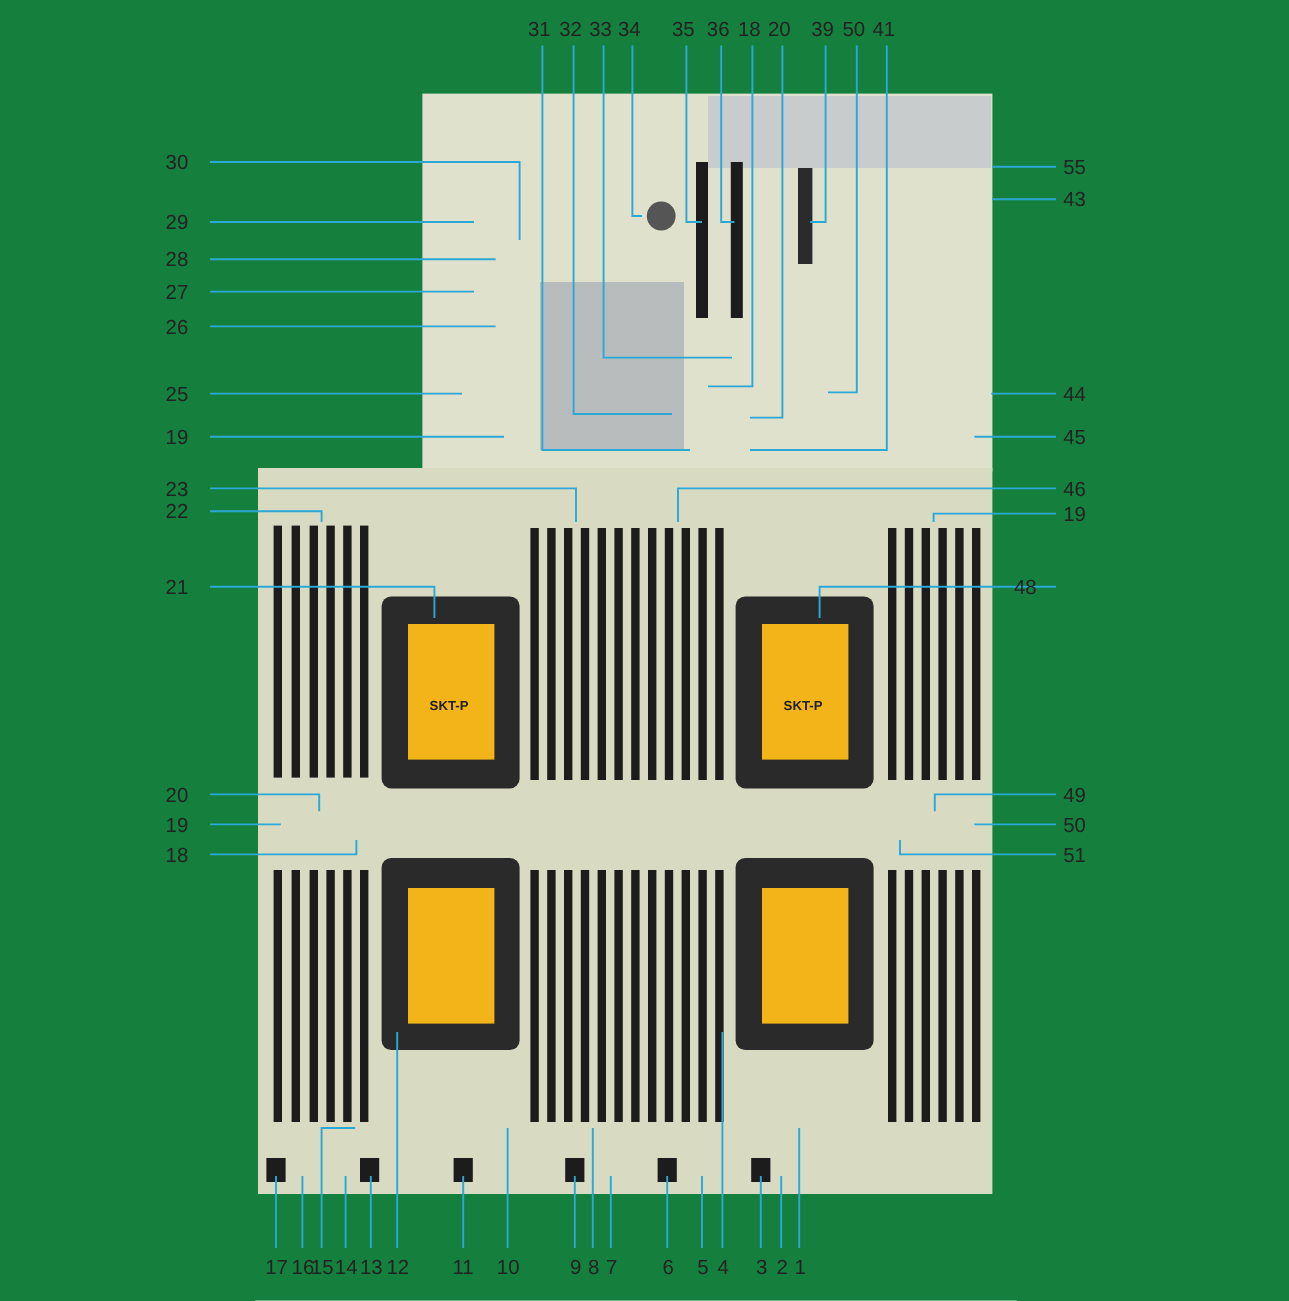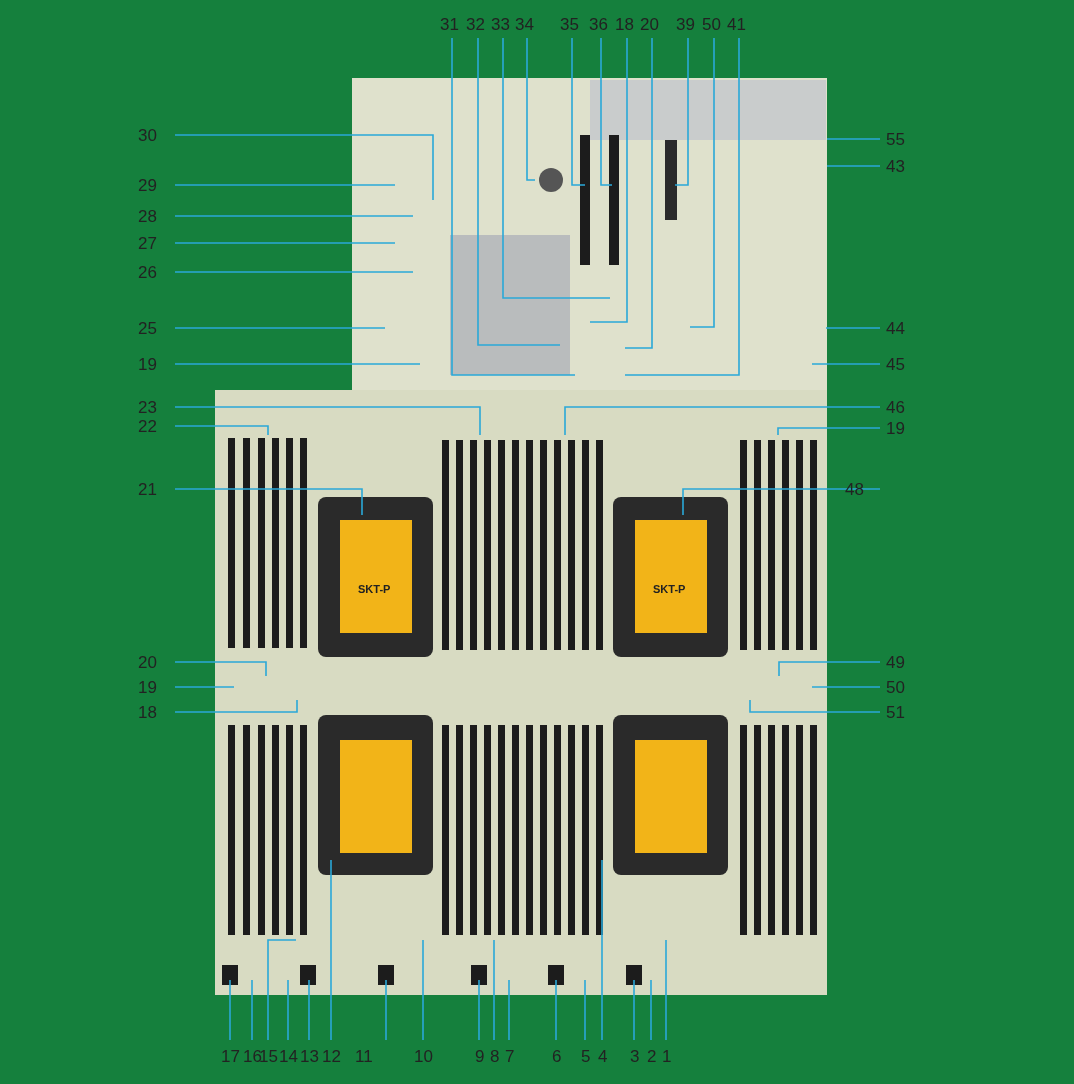--- a/index.html
+++ b/index.html
@@ -186,21 +186,21 @@
   <span class="lbl" style="left:886px;top:654px">49</span>
   <span class="lbl" style="left:886px;top:679px">50</span>
   <span class="lbl" style="left:886px;top:704px">51</span>
 
   <span class="lbl" style="left:221px;top:1048px">17</span>
   <span class="lbl" style="left:243px;top:1048px">16</span>
   <span class="lbl" style="left:259px;top:1048px">15</span>
   <span class="lbl" style="left:279px;top:1048px">14</span>
   <span class="lbl" style="left:300px;top:1048px">13</span>
   <span class="lbl" style="left:322px;top:1048px">12</span>
-  <span class="lbl" style="left:355px;top:1048px">11</span>
+  <span class="lbl" style="left:377px;top:1048px">11</span>
   <span class="lbl" style="left:414px;top:1048px">10</span>
   <span class="lbl" style="left:475px;top:1048px">9</span>
   <span class="lbl" style="left:490px;top:1048px">8</span>
   <span class="lbl" style="left:505px;top:1048px">7</span>
   <span class="lbl" style="left:552px;top:1048px">6</span>
   <span class="lbl" style="left:581px;top:1048px">5</span>
   <span class="lbl" style="left:598px;top:1048px">4</span>
   <span class="lbl" style="left:630px;top:1048px">3</span>
   <span class="lbl" style="left:647px;top:1048px">2</span>
   <span class="lbl" style="left:662px;top:1048px">1</span>

